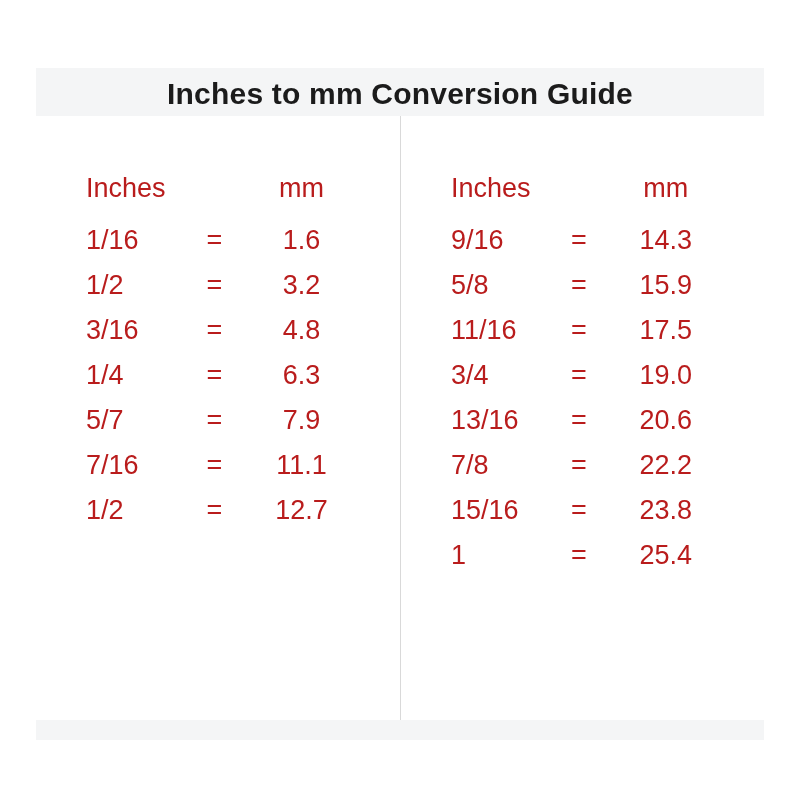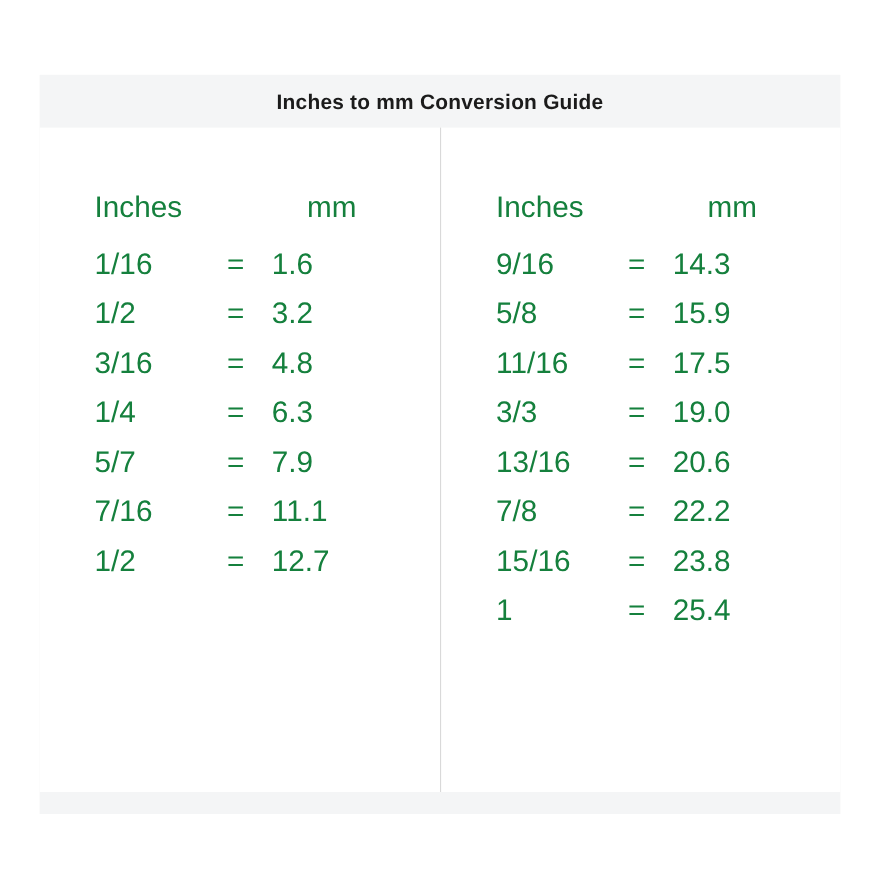--- a/index.html
+++ b/index.html
@@ -37,21 +37,21 @@
     width: 728px;
     height: 44px;
     display: flex;
     align-items: center;
     justify-content: center;
   }
 
   .title-text {
     font-family: "Liberation Sans", sans-serif;
     font-weight: bold;
-    font-size: 19px;
+    font-size: 30px;
     color: #1b1b1b;
     letter-spacing: 0.2px;
     white-space: nowrap;
   }
 
   
   .panel {
     position: absolute;
     left: 36px;
     top: 116px;
@@ -78,41 +78,41 @@
     font-family: "Liberation Sans", sans-serif;
     color: #222222;
   }
 
   table.conv th,
   table.conv td {
     font-size: 27px;
     line-height: 1.0;
     padding: 9px 0;
     font-weight: normal;
-    color: #15803d;
+    color: #b91c1c;
   }
 
   table.conv th {
     padding-bottom: 16px;
   }
 
   
   .c-in {
     text-align: left;
     padding-left: 50px !important;
     width: 40%;
     margin-top: 40px;
   }
   .c-eq {
     text-align: center;
     width: 18%;
     color: #333333;
   }
   .c-mm {
-    text-align: left;
+    text-align: center;
     padding-right: 44px !important;
     width: 42%;
   }
 
   .th-in {
     text-align: left;
     padding-left: 50px !important;
   }
   .th-eq {
     text-align: center;
@@ -203,21 +203,21 @@
             <td class="c-in">5/8</td>
             <td class="c-eq">=</td>
             <td class="c-mm">15.9</td>
           </tr>
           <tr>
             <td class="c-in">11/16</td>
             <td class="c-eq">=</td>
             <td class="c-mm">17.5</td>
           </tr>
           <tr>
-            <td class="c-in">3/3</td>
+            <td class="c-in">3/4</td>
             <td class="c-eq">=</td>
             <td class="c-mm">19.0</td>
           </tr>
           <tr>
             <td class="c-in">13/16</td>
             <td class="c-eq">=</td>
             <td class="c-mm">20.6</td>
           </tr>
           <tr>
             <td class="c-in">7/8</td>

